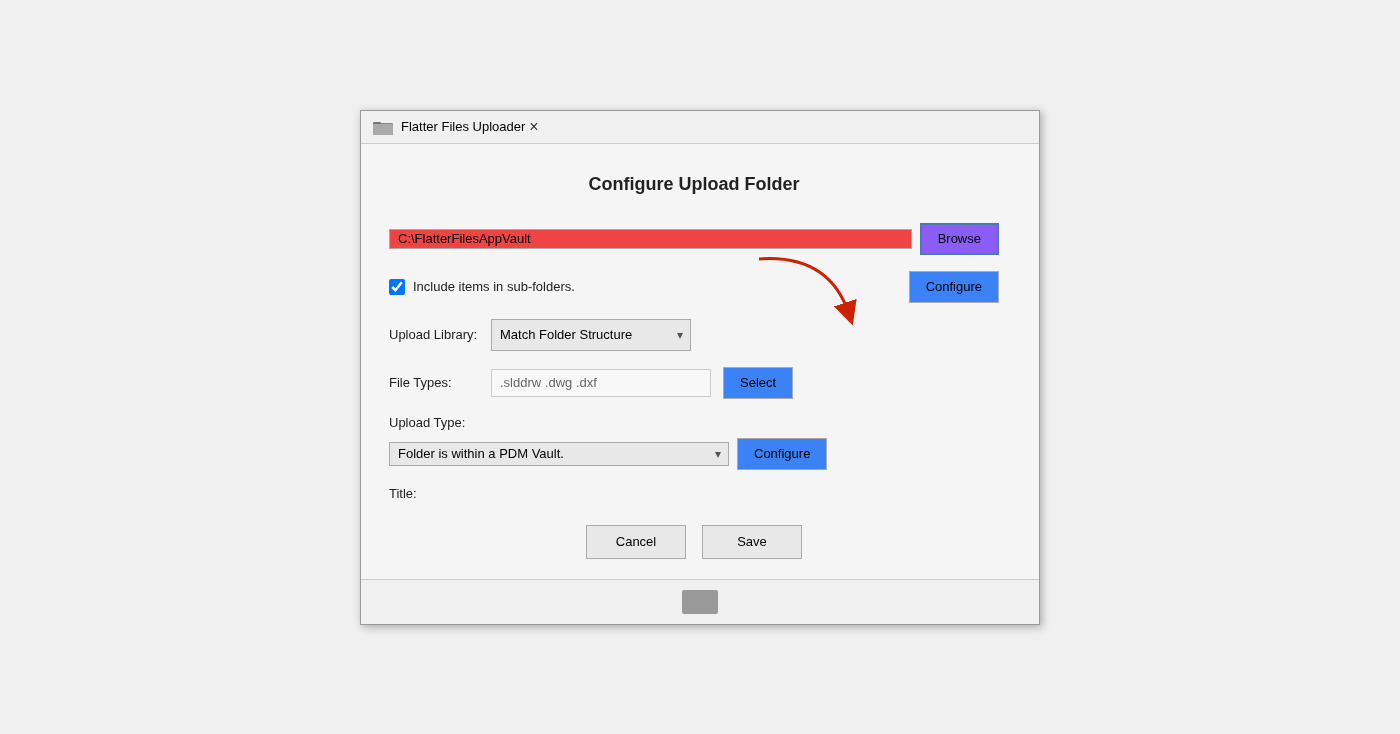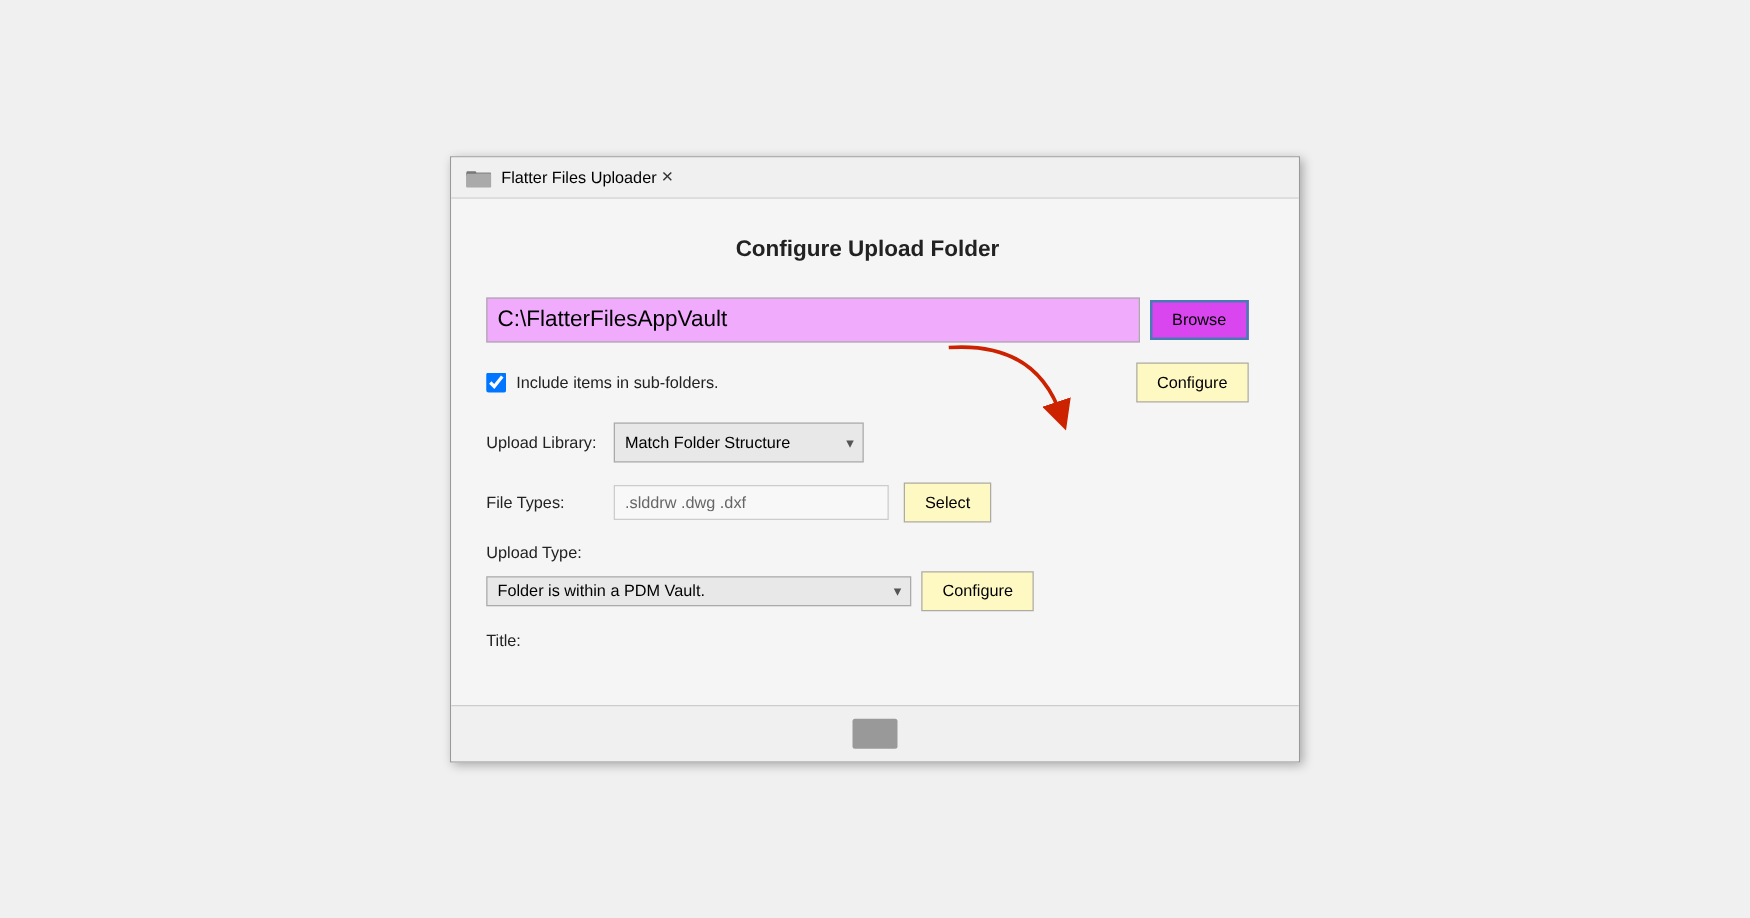--- a/index.html
+++ b/index.html
@@ -76,41 +76,41 @@
 
     .row {
       display: flex;
       align-items: center;
       margin-bottom: 16px;
       gap: 8px;
     }
 
     .path-input {
       flex: 1;
-      height: 36px;
+      height: 20px;
       border: 1px solid #aaa;
       padding: 4px 8px;
-      font-size: 18px;
-      background: #f0abfc;
+      font-size: 13px;
+      background: #ef4444;
       outline: none;
     }
 
     .btn {
       height: 32px;
       padding: 0 16px;
       border: 1px solid #aaa;
-      background: #fef9c3;
+      background: #3b82f6;
       font-size: 13px;
       cursor: pointer;
       white-space: nowrap;
       color: #000;
     }
     .btn-browse {
       border: 2px solid #4a7ab5;
-      background: #d946ef;
+      background: #8b5cf6;
     }
 
     .checkbox-row {
       display: flex;
       align-items: center;
       gap: 8px;
     }
 
     .checkbox-row input[type="checkbox"] {
       width: 16px;
@@ -357,18 +357,22 @@
           </select>
         </div>
         <button class="btn">Configure</button>
       </div>
     </div>
 
     <div class="title-row">
       <span class="field-label">Title:</span>
     </div>
 
+    <div class="bottom-buttons">
+      <button class="btn-cancel">Cancel</button>
+      <button class="btn-save">Save</button>
+    </div>
   </div>
 
   <div class="dialog-footer">
     <div class="footer-icon"></div>
   </div>
 </div>
 
 </body></html>

